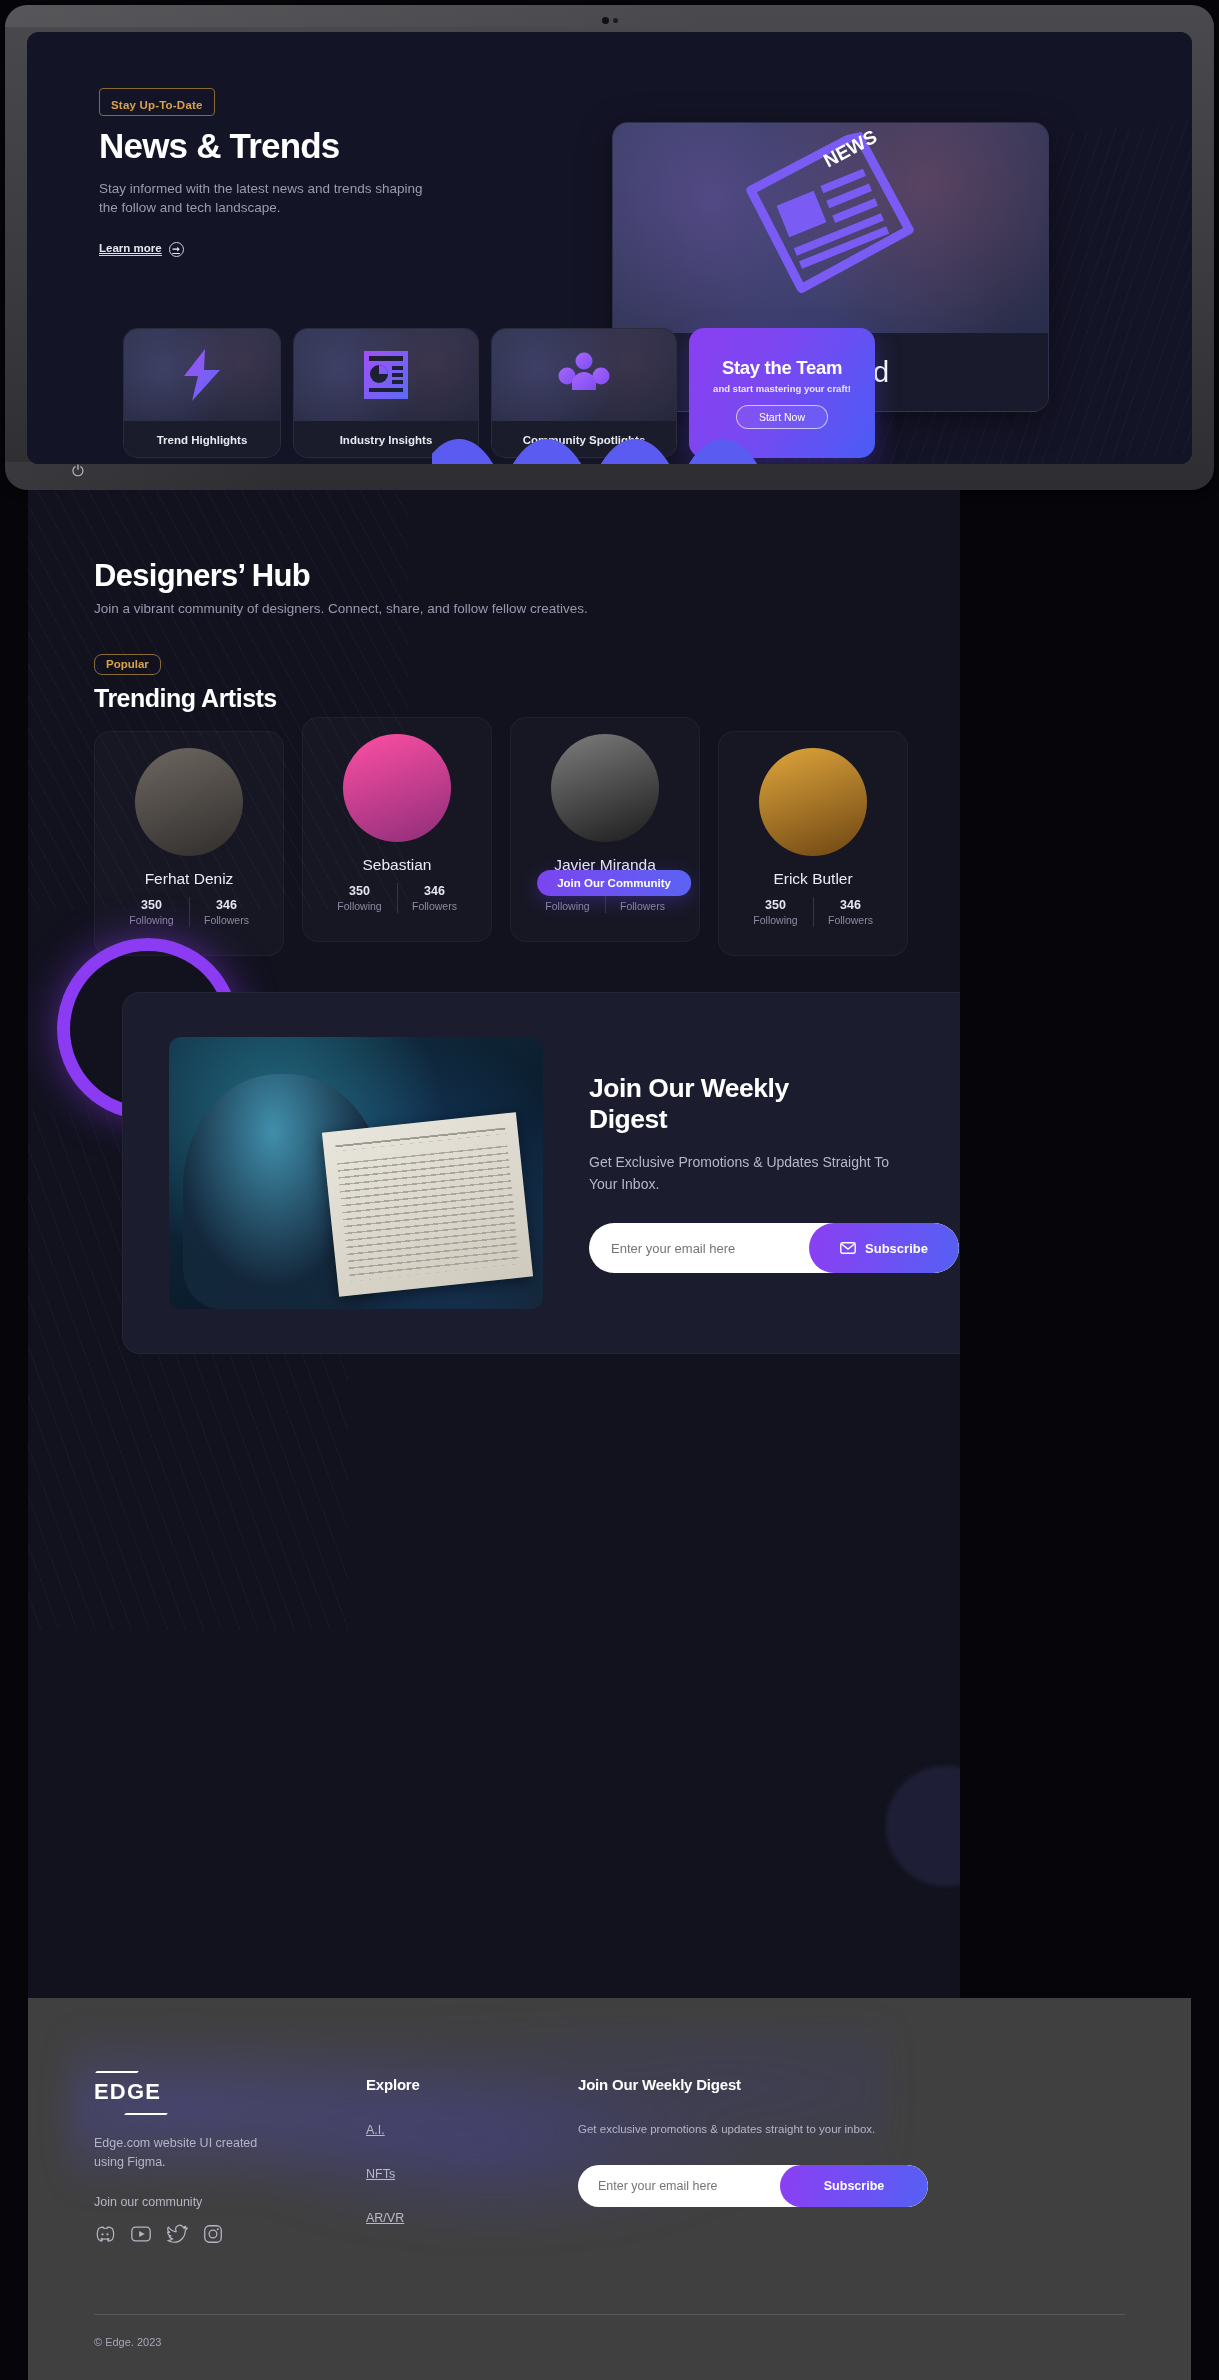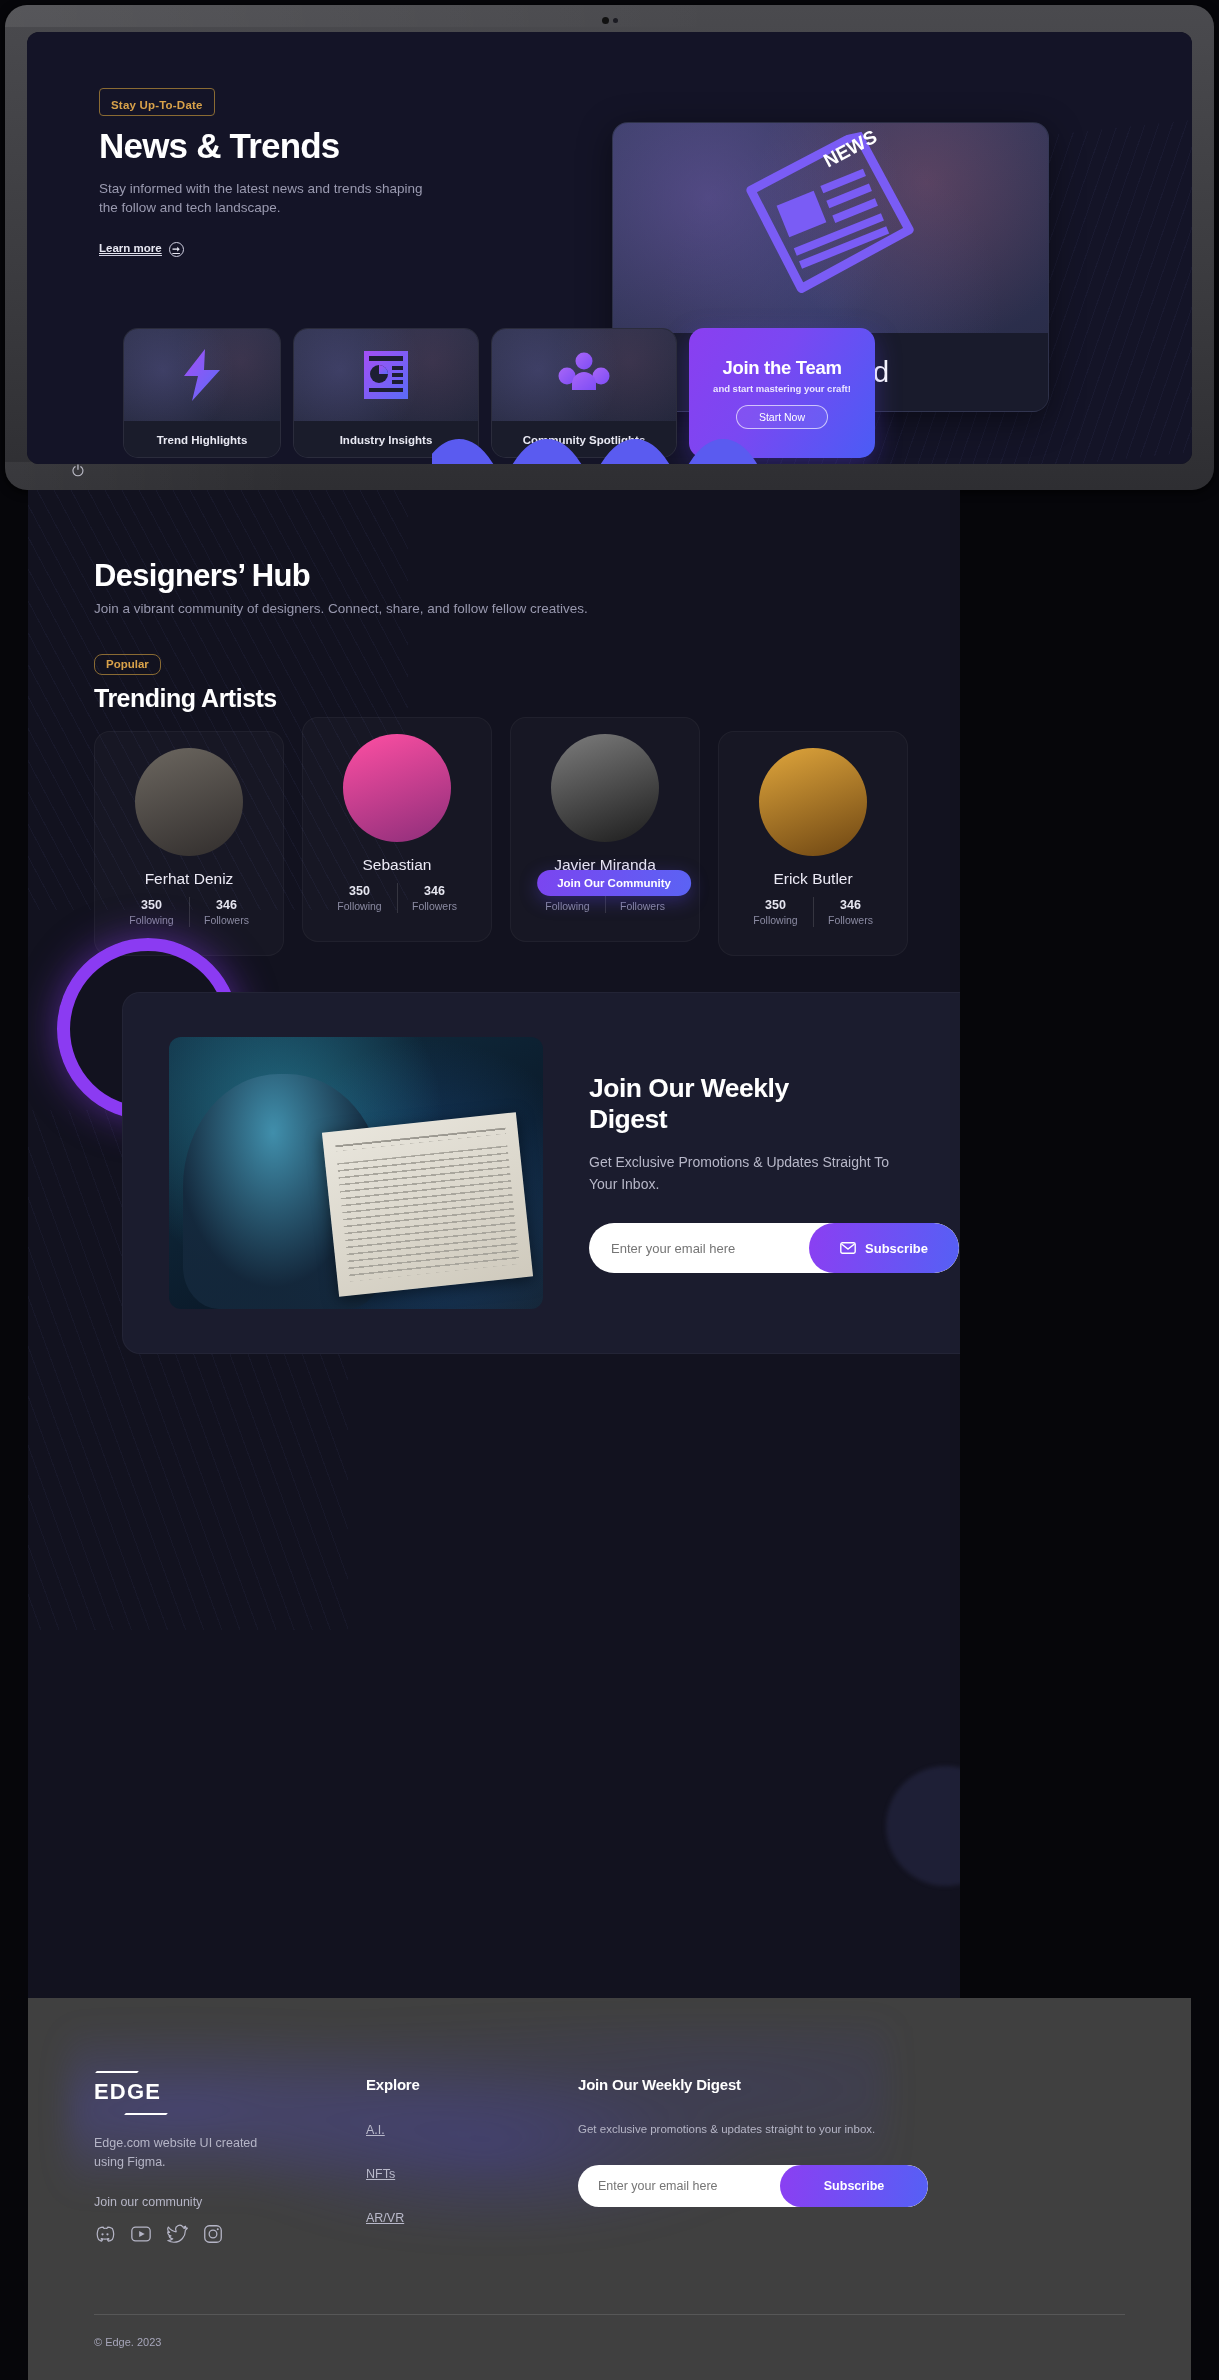--- a/index.html
+++ b/index.html
@@ -403,21 +403,21 @@
                 <circle cx="26" cy="9" r="8.5" fill="url(#g3)"></circle>
                 <circle cx="9" cy="24" r="8.5" fill="url(#g3)"></circle>
                 <circle cx="43" cy="24" r="8.5" fill="url(#g3)"></circle>
                 <path d="M26 20 a12 12 0 0 1 12 12 v6 h-24 v-6 a12 12 0 0 1 12 -12z" fill="url(#g3)"></path>
               </svg>
             </div>
             <div class="fcard-label">Community Spotlights</div>
           </div>
 
           <div class="join-card">
-            <div class="join-title">Join the Team</div>
+            <div class="join-title">Stay the Team</div>
             <div class="join-sub">and start mastering your craft!</div>
             <div class="join-btn">Start Now</div>
           </div>
         </div>
 
         <svg class="wave" viewBox="0 0 340 80">
           <path d="M5 42 q22 -34 44 0 q22 34 44 0 q22 -34 44 0 q22 34 44 0 q22 -34 44 0 q22 34 44 0 q22 -34 44 0" fill="none" stroke="#5a5bf0" stroke-width="26" stroke-linecap="round"></path>
         </svg>
       </div>
     </div>

